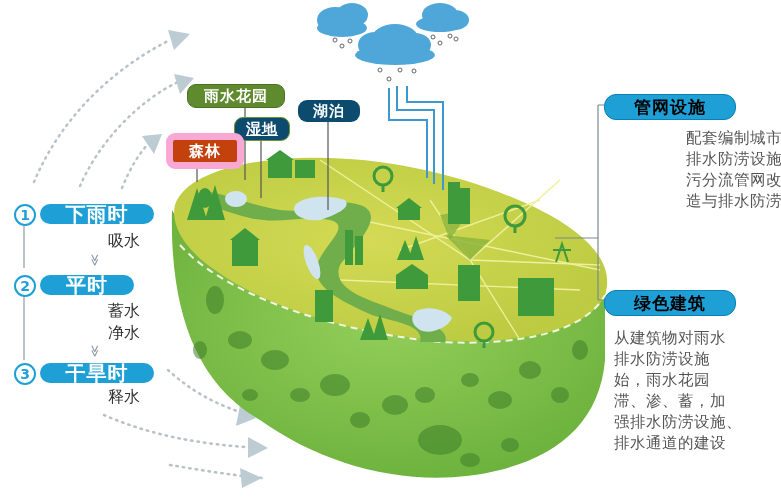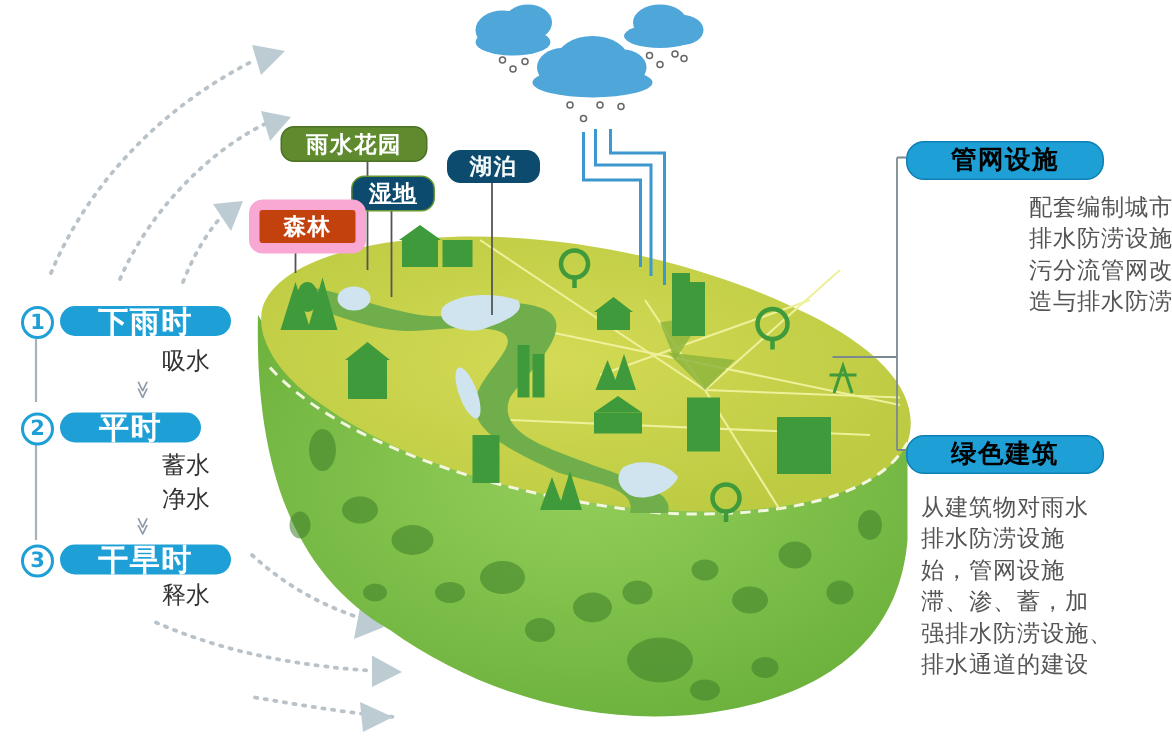--- a/index.html
+++ b/index.html
@@ -217,18 +217,18 @@
     <div>污分流管网改</div>
     <div>造与排水防涝</div>
   </div>
 </div>
 
 <div>
   <div class="right-title" style="left:604px;top:290px;width:130px;">绿色建筑</div>
   <div class="right-body" style="left:614px;top:328px;">
     <div>从建筑物对雨水</div>
     <div>排水防涝设施</div>
-    <div>始，管网设施</div>
+    <div>始，雨水花园</div>
     <div>滞、渗、蓄，加</div>
     <div>强排水防涝设施、</div>
     <div>排水通道的建设</div>
   </div>
 </div>
 
 </body></html>

